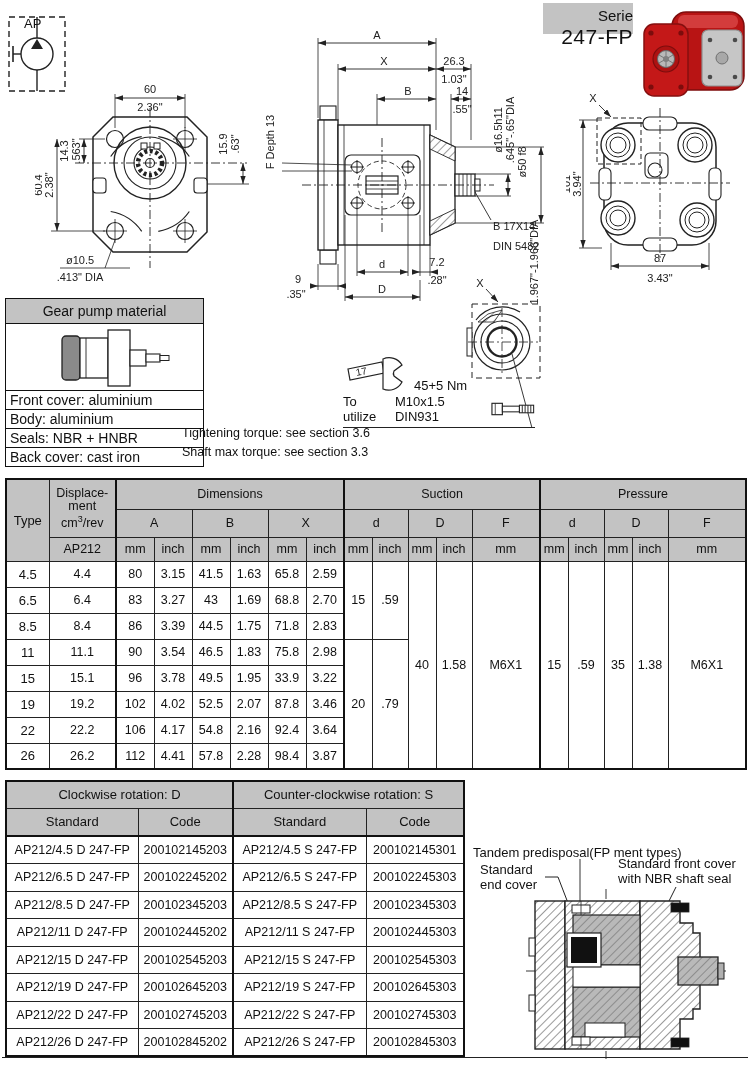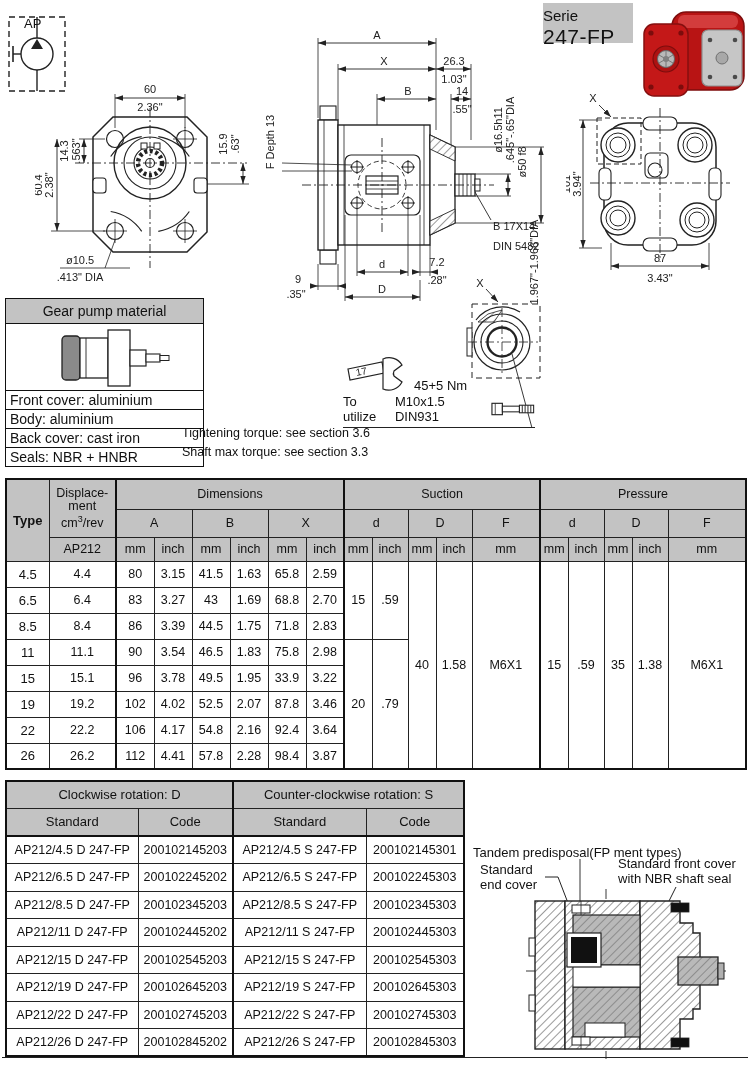--- a/index.html
+++ b/index.html
@@ -25,22 +25,22 @@
   .ct th{background:#c3c3c3;font-weight:normal;font-size:13px;}
   .ct td{background:#fff;font-size:12.5px;}
   .hb{border-bottom:2px solid #111 !important;}
   
   .matbox{position:absolute;left:5px;top:298px;width:197px;border:1.5px solid #111;background:#fff;}
   .matbox .title{height:24px;line-height:24px;text-align:center;background:#c3c3c3;
                  border-bottom:1px solid #111;font-size:14px;}
   .matbox .draw{height:66px;}
   .matbox .row{height:18px;line-height:18px;border-top:1px solid #111;font-size:14px;padding-left:4px;}
   
-  .badge{position:absolute;left:543px;top:3px;width:90px;height:40px;background:#c3c3c3;
-         text-align:left;}
+  .badge{position:absolute;left:543px;top:3px;width:90px;height:31px;background:#c3c3c3;
+         text-align:right;}
   .badge .l1{font-size:15px;line-height:19px;padding-top:3px;}
   .badge .l2{font-size:21px;line-height:23px;letter-spacing:.5px;}
   .note{font-size:12.5px;line-height:19px;}
   .ulwrap{position:absolute;left:343px;top:394px;width:192px;border-bottom:1.5px solid #222;
           display:flex;align-items:center;gap:4px;padding-bottom:3px;font-size:13px;}
   .tlabel{font-size:13px;line-height:15px;}
   .rule{position:absolute;left:2px;top:1057px;width:746px;border-top:1.5px solid #222;}
 </style>
 </head>
 <body>
@@ -327,22 +327,22 @@
         <rect x="74" y="14" width="28" height="40" fill="#fff" stroke="#222" stroke-width="1.3"></rect>
         <line x1="80" y1="14" x2="80" y2="54" stroke="#222" stroke-width="0.9"></line>
         <rect x="102" y="6" width="22" height="56" fill="#fff" stroke="#222" stroke-width="1.3"></rect>
         <rect x="124" y="26" width="16" height="16" fill="#fff" stroke="#222" stroke-width="1.2"></rect>
         <rect x="140" y="30" width="14" height="8" fill="#fff" stroke="#222" stroke-width="1.1"></rect>
         <rect x="154" y="31.5" width="9" height="5" fill="#fff" stroke="#222" stroke-width="1"></rect>
       </svg>
     </div>
     <div class="row">Front cover: aluminium</div>
     <div class="row">Body: aluminium</div>
+    <div class="row">Seals: NBR + HNBR</div>
     <div class="row">Back cover: cast iron</div>
-    <div class="row">Seals: NBR + HNBR</div>
   </div>
 
   <div class="abs note" style="left:182px;top:424px">
     <div>Tightening torque: see section 3.6</div>
     <div>Shaft max torque: see section 3.3</div>
   </div>
 
   <svg class="abs" style="left:346px;top:352px" width="64" height="42" viewBox="0 0 64 42">
     <polygon points="2,17 36,10 38,21 4,28" fill="#fff" stroke="#222" stroke-width="1.2"></polygon>
     <path d="M37,7 A15 15 0 0 1 56,13 L48,19 A5.5 5.5 0 0 0 48,24 L56,30 A15 15 0 0 1 37,37 Z" fill="#fff" stroke="#222" stroke-width="1.2"></path>
@@ -383,21 +383,21 @@
         <col style="width:36px">
         <col style="width:68px">
       <col style="width:28px">
         <col style="width:36px">
         <col style="width:28px">
         <col style="width:36px">
         <col style="width:78px">
     </colgroup>
     <tbody>
         <tr style="height:30px">
-      <th rowspan="3" style="font-weight:bold;font-size:13px">Type</th>
+      <th rowspan="3" style="font-weight:normal;font-size:13px">Type</th>
       <th rowspan="2" style="line-height:13px">
         <span>Displace-</span><br>
         <span>ment</span><br>
         <span>cm</span><span class="sup">3</span><span>/rev</span>
       </th>
       <th colspan="6" class="gb">Dimensions</th>
       <th colspan="5" class="gb">Suction</th>
       <th colspan="5" class="gb">Pressure</th>
     </tr>
     <tr style="height:28px">

